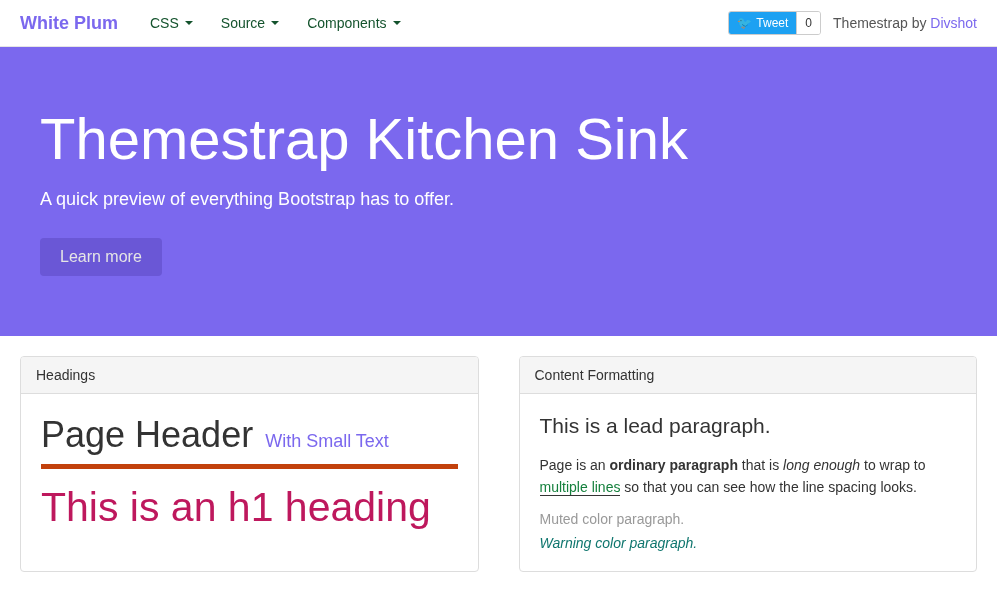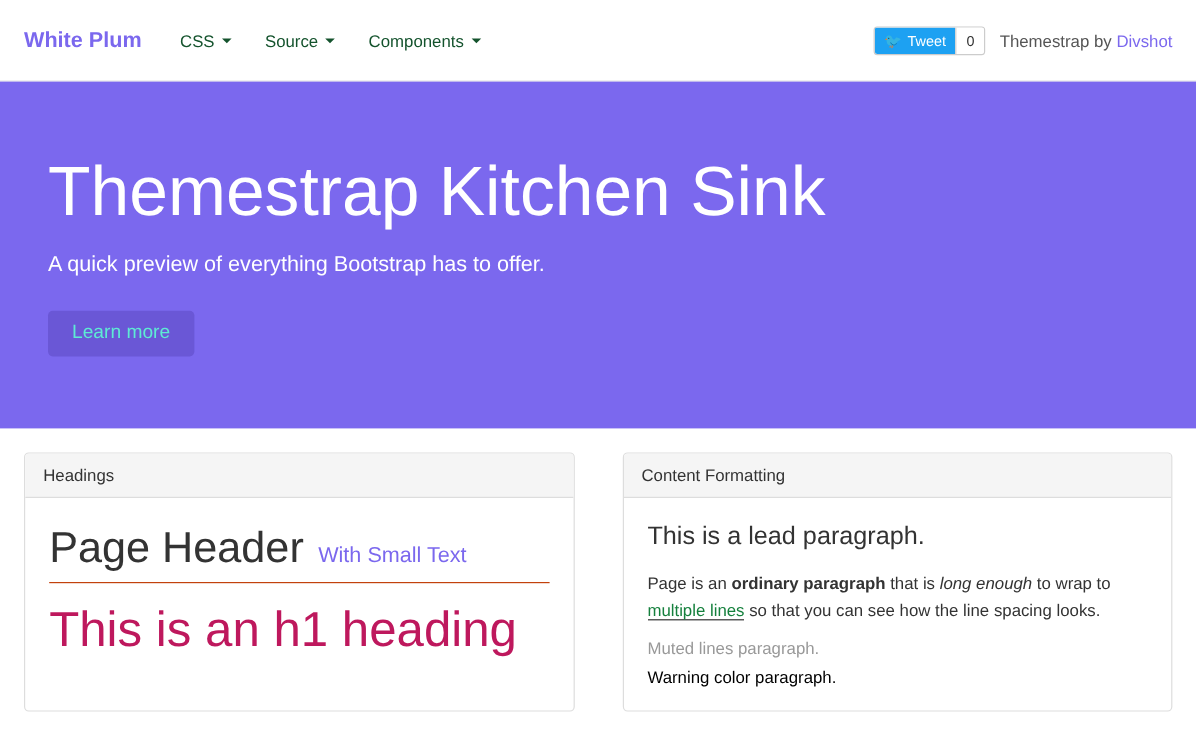--- a/index.html
+++ b/index.html
@@ -3,21 +3,21 @@
   <meta charset="utf-8">
   <style>
     * { box-sizing: border-box; margin: 0; padding: 0; }
     body { font-family: 'Helvetica Neue', Helvetica, Arial, sans-serif; font-size: 14px; color: #333; background: #fff; }
 
     
     .navbar {
       display: flex;
       align-items: center;
       padding: 0 20px;
-      height: 68px;
+      height: 47px;
       border-bottom: 1px solid #e5e5e5;
       background: #fff;
     }
     .navbar-brand {
       color: #7b68ee;
       font-size: 18px;
       font-weight: bold;
       text-decoration: none;
       margin-right: 20px;
     }
@@ -104,21 +104,21 @@
       margin-bottom: 18px;
       line-height: 1.1;
     }
     .jumbotron p {
       font-size: 18px;
       margin-bottom: 28px;
       font-weight: 300;
     }
     .btn-jumbotron {
       background: #6a57d6;
-      color: #5eead4;
+      color: #e5e5e5;
       border: none;
       padding: 10px 20px;
       font-size: 16px;
       border-radius: 4px;
       cursor: pointer;
     }
 
     
     .content-area {
       display: flex;
@@ -146,21 +146,21 @@
     }
 
     
     .heading-page-header {
       display: flex;
       align-items: baseline;
       gap: 12px;
       font-size: 36px;
       font-weight: 300;
       color: #333;
-      border-bottom: 1px solid #c2410c;
+      border-bottom: 5px solid #c2410c;
       padding-bottom: 8px;
       margin-bottom: 16px;
     }
     .heading-page-header-small {
       font-size: 18px;
       font-weight: 300;
       color: #7b68ee;
     }
     .heading-h1 {
       font-size: 41px;
@@ -187,22 +187,23 @@
       border-bottom: 1px solid #333;
       text-decoration: none;
       color: #15803d;
     }
     .muted-paragraph {
       color: #999;
       font-size: 14px;
       margin-bottom: 8px;
     }
     .warning-paragraph {
-      color: #000000;
-      font-size: 14px;
+      color: #0f766e;
+      font-size: 14px;
+      font-style: italic;
     }
   </style>
 </head>
 <body>
 
 <nav class="navbar">
   <a class="navbar-brand" href="#">White Plum</a>
 
   <ul class="navbar-nav">
     <li class="nav-item">
@@ -258,18 +259,18 @@
     </div>
   </div>
 
   <div class="panel">
     <div class="panel-heading">Content Formatting</div>
     <div class="panel-body">
       <p class="lead-paragraph">This is a lead paragraph.</p>
       <p class="ordinary-paragraph">
         <span>Page is an </span><strong>ordinary paragraph</strong><span> that is </span><em>long enough</em><span> to wrap to </span><a href="#" class="underline-link">multiple lines</a><span> so that you can see how the line spacing looks.</span>
       </p>
-      <p class="muted-paragraph">Muted lines paragraph.</p>
+      <p class="muted-paragraph">Muted color paragraph.</p>
       <p class="warning-paragraph">Warning color paragraph.</p>
     </div>
   </div>
 
 </div>
 
 </body></html>

